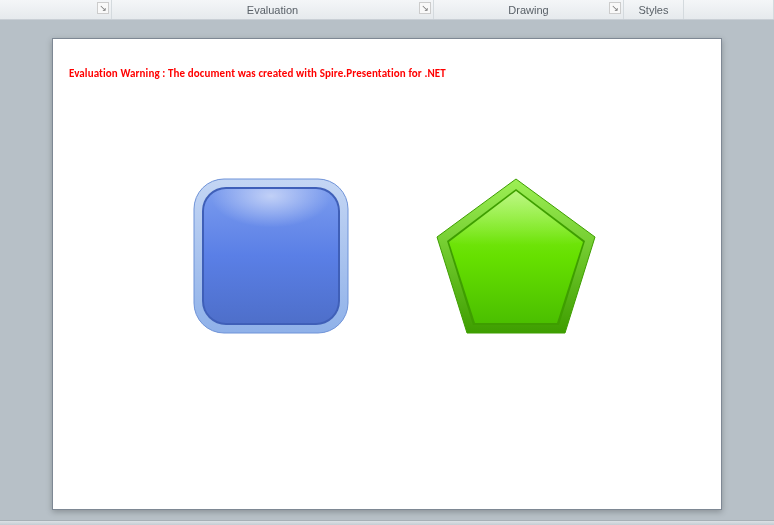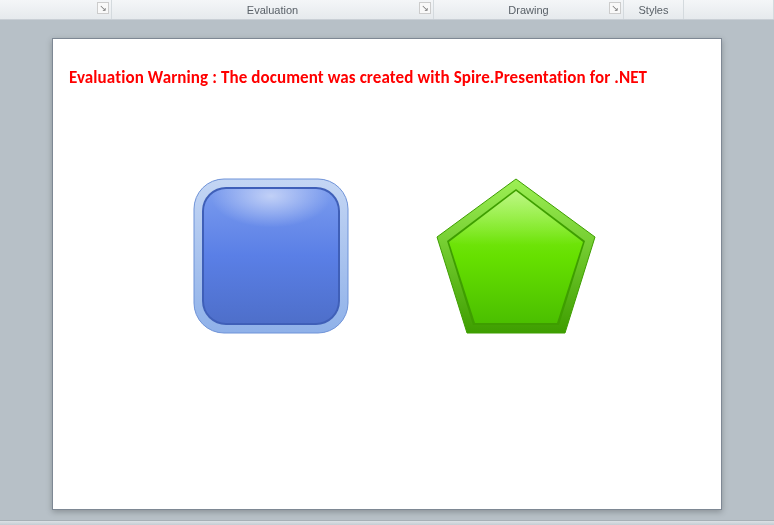--- a/index.html
+++ b/index.html
@@ -65,21 +65,21 @@
       background: #fff;
       border: 1px solid #7e8894;
       box-shadow: 0 2px 6px rgba(0,0,0,.25);
       position: relative;
     }
     .warning-text {
       position: absolute;
       top: 28px;
       left: 16px;
       color: #ff0000;
-      font-size: 17px;
+      font-size: 11px;
       font-family: Calibri, "Segoe UI", sans-serif;
       font-weight: 600;
       letter-spacing: .1px;
     }
     .shape-area {
       position: absolute;
       top: 138px;
       left: 0;
       right: 0;
     }

